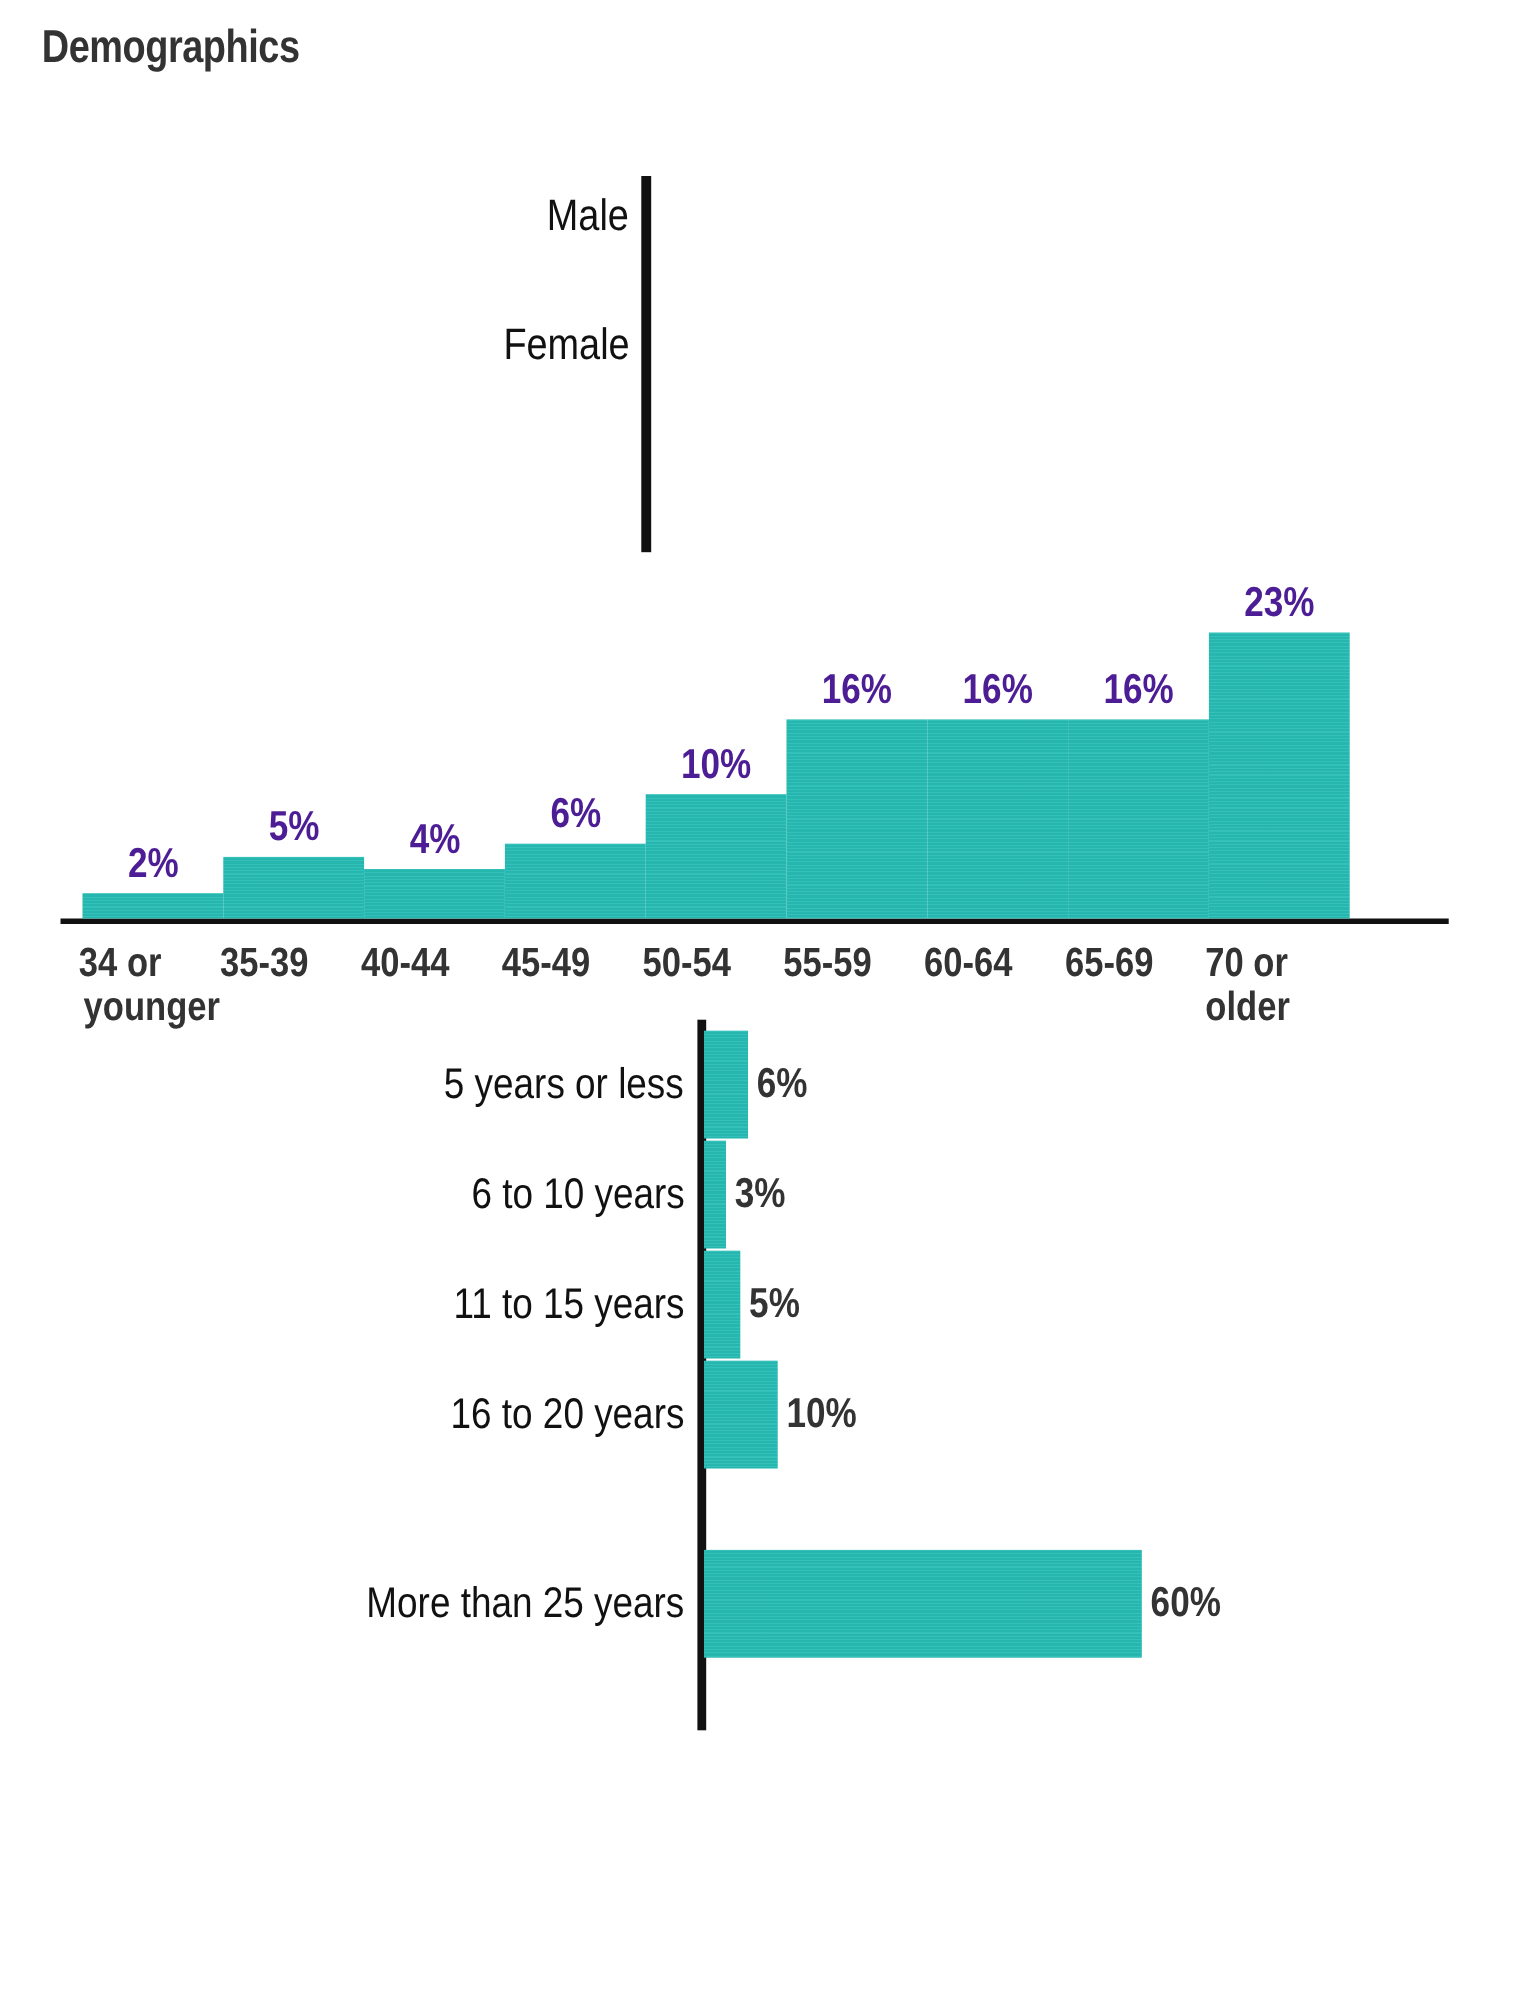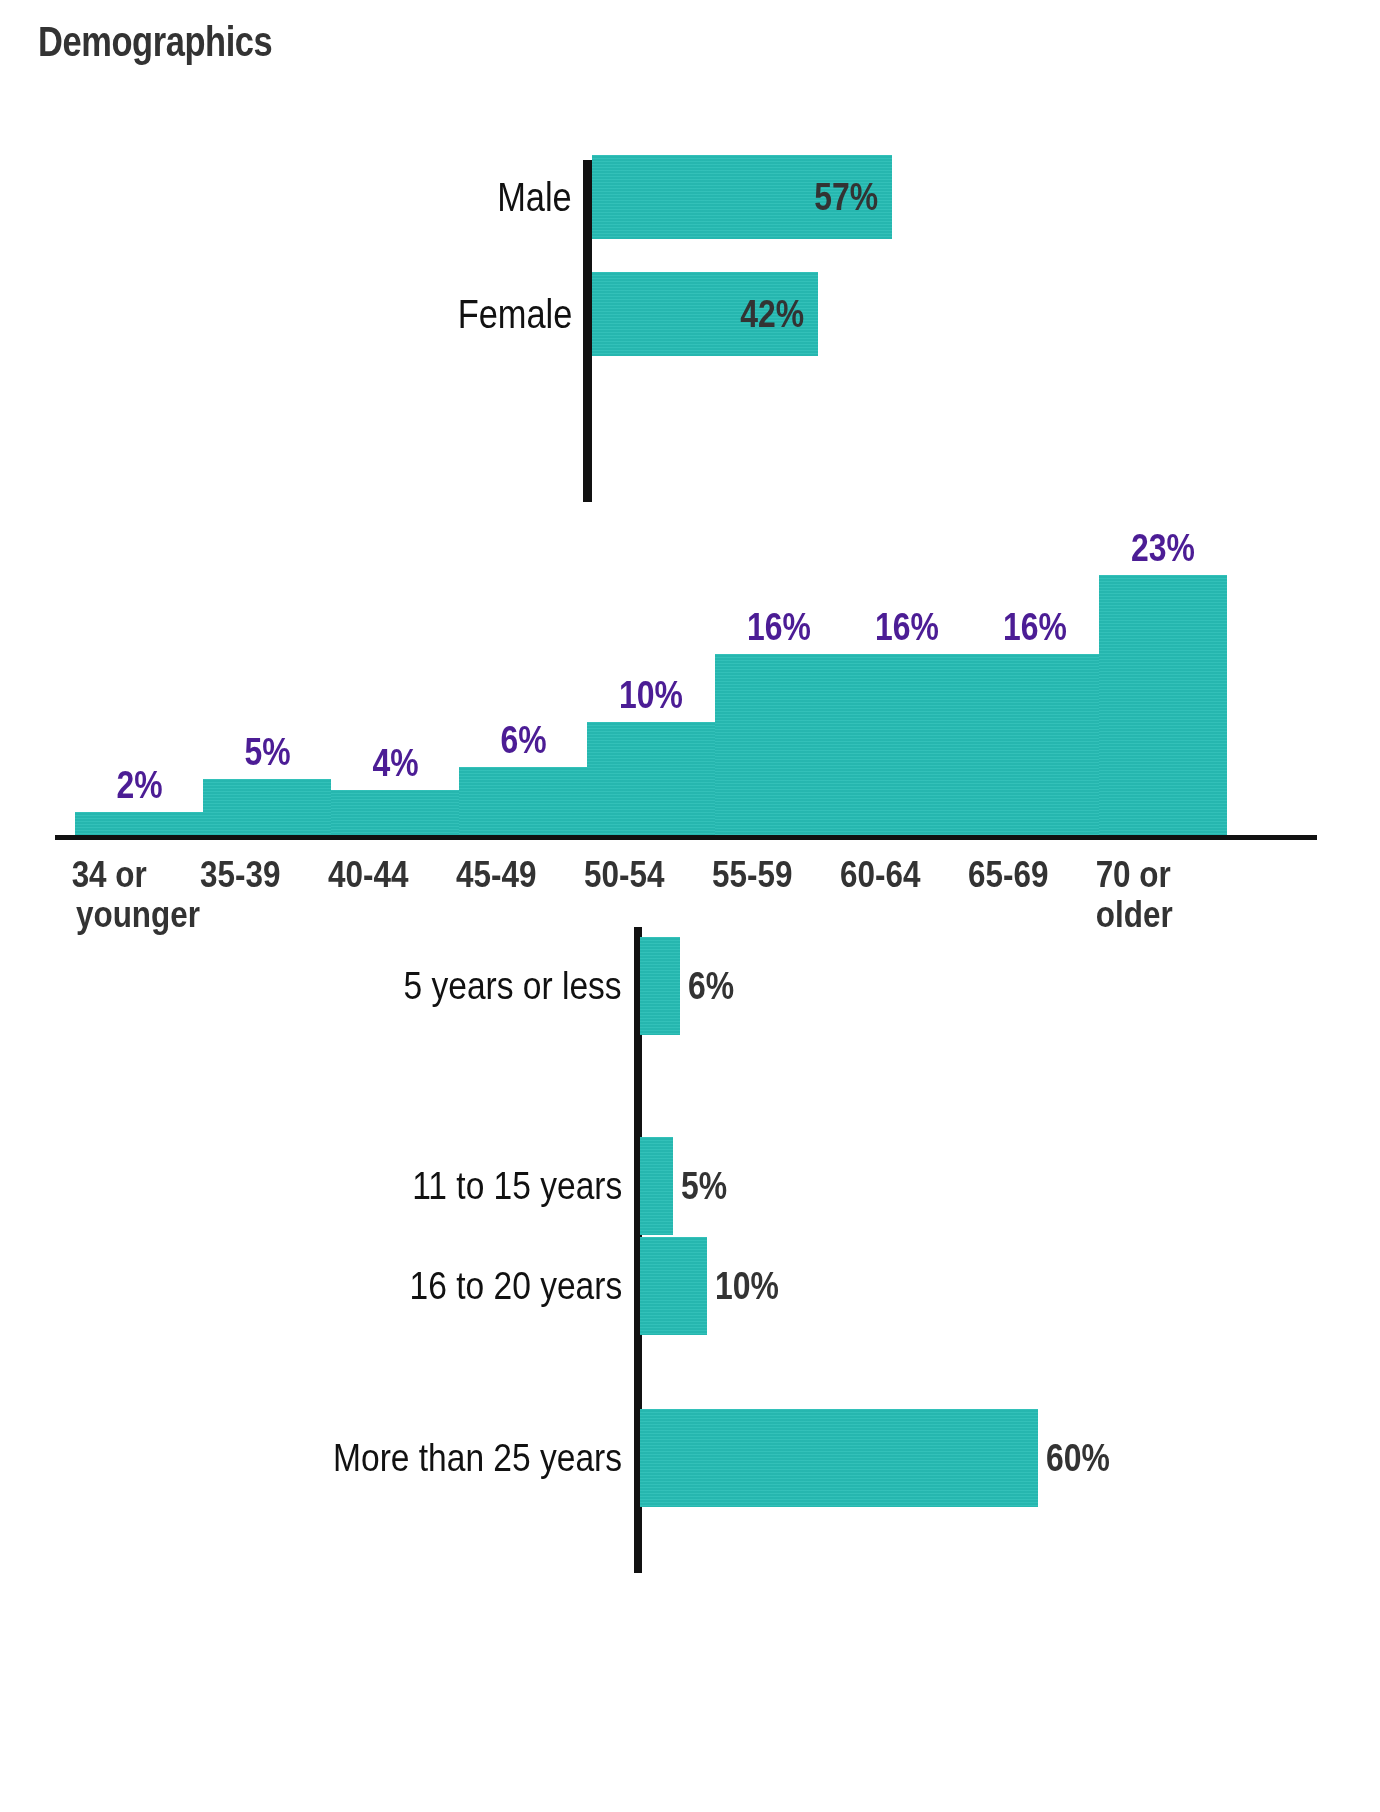--- a/index.html
+++ b/index.html
@@ -236,32 +236,24 @@
 <body>
 
 <div class="page-title">Demographics</div>
 
 <div class="chart" id="chart-gender">
 
   <div class="axis-line"></div>
 
   <div class="hrow-g" style="top:0px;">
     <div class="cat-label">Male</div>
-    <div class="bar" style="width:300px;">
-      <div class="bar-stripes"></div>
-      <div class="val-inside">57%</div>
-    </div>
   </div>
 
   <div class="hrow-g" style="top:117px;">
     <div class="cat-label">Female</div>
-    <div class="bar" style="width:226px;">
-      <div class="bar-stripes"></div>
-      <div class="val-inside">42%</div>
-    </div>
   </div>
 
 
 </div>
 
 <div class="chart" id="chart-age">
 
   <div class="baseline"></div>
 
   <div class="vcol" style="left:75px; width:128px;">
@@ -363,20 +355,27 @@
   <div class="axis-line"></div>
 
   <div class="hrow-t" style="top:12px;">
     <div class="cat-label">5 years or less</div>
     <div class="bar" style="width:40px;">
       <div class="bar-stripes"></div>
     </div>
     <div class="val-outside" style="left:688px;">6%</div>
   </div>
 
+  <div class="hrow-t" style="top:112px;">
+    <div class="cat-label">6 to 10 years</div>
+    <div class="bar" style="width:20px;">
+      <div class="bar-stripes"></div>
+    </div>
+    <div class="val-outside" style="left:668px;">3%</div>
+  </div>
 
   <div class="hrow-t" style="top:212px;">
     <div class="cat-label">11 to 15 years</div>
     <div class="bar" style="width:33px;">
       <div class="bar-stripes"></div>
     </div>
     <div class="val-outside" style="left:681px;">5%</div>
   </div>
 
   <div class="hrow-t" style="top:312px;">

